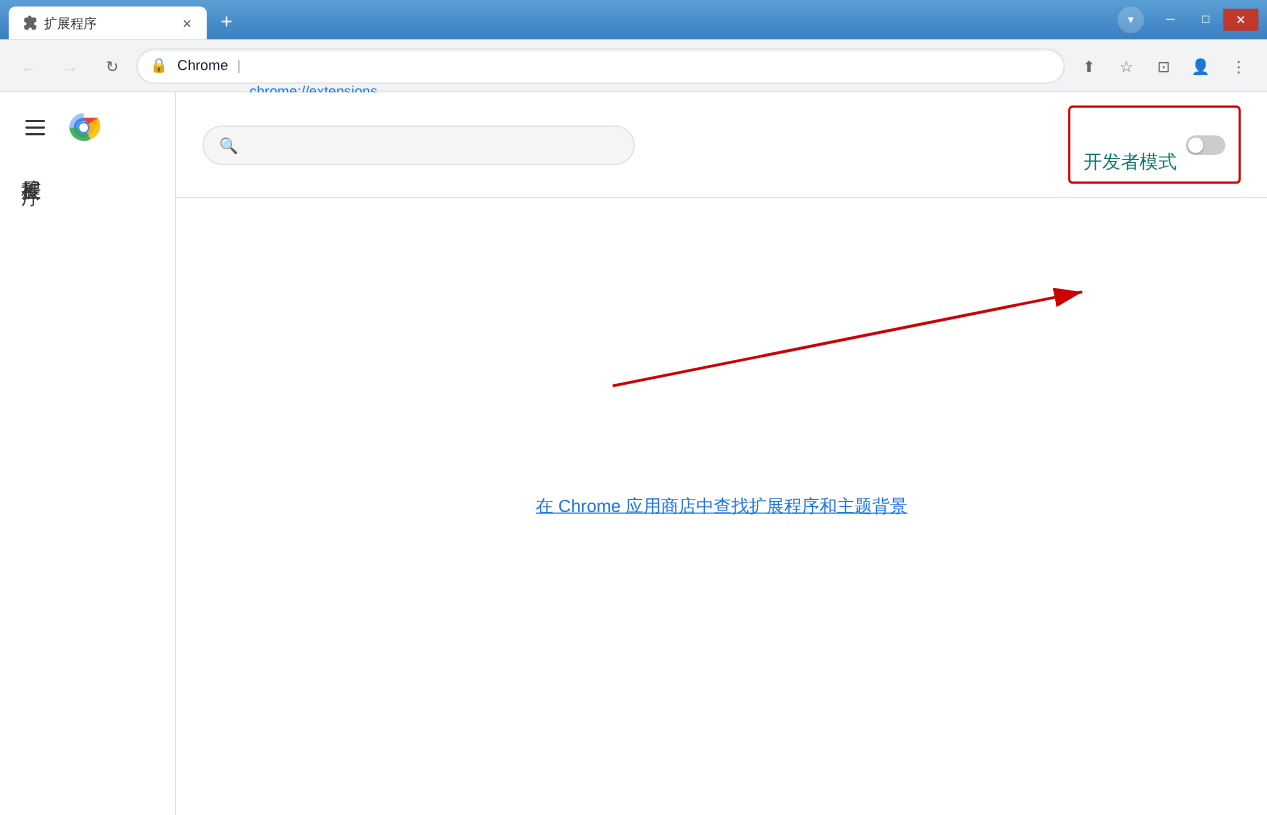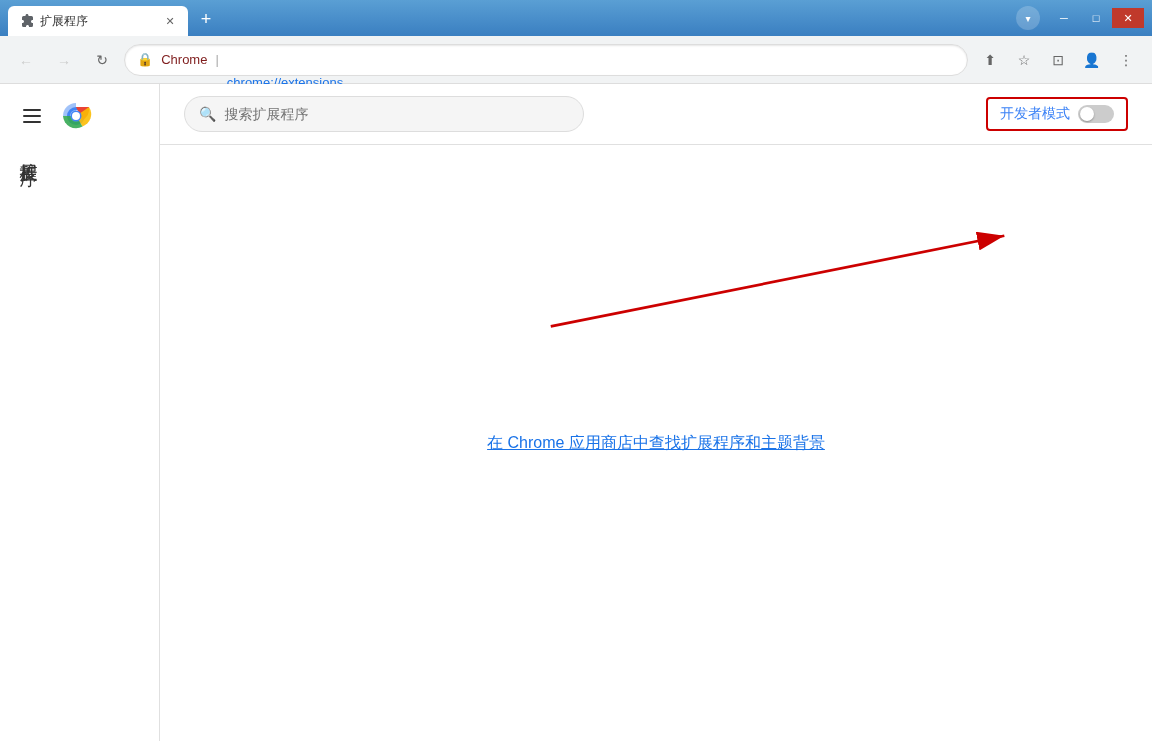--- a/index.html
+++ b/index.html
@@ -94,21 +94,21 @@
       display: flex;
       align-items: center;
       background: #fff;
       border: 1px solid #ddd;
       border-radius: 16px;
       padding: 0 12px;
       gap: 8px;
       box-shadow: inset 0 1px 2px rgba(0,0,0,0.1);
     }
     .address-icon { font-size: 13px; color: #888; }
-    .address-chrome { color: #7f1d1d; font-size: 13px; font-weight: 500; }
+    .address-chrome { color: #0f172a; font-size: 13px; font-weight: 500; }
     .address-separator { color: #aaa; font-size: 13px; }
     .address-url { color: #1a73e8; font-size: 13px; margin-top: 45px; }
     .nav-actions {
       display: flex;
       gap: 2px;
       align-items: center;
     }
 
     
     .main-layout {
@@ -200,22 +200,23 @@
     .dev-mode-container {
       display: flex;
       align-items: center;
       gap: 8px;
       border: 2px solid #cc0000;
       padding: 6px 12px;
       border-radius: 4px;
       position: relative;
     }
     .dev-mode-label {
-      font-size: 14px;
-      color: #3b82f6;
+      font-size: 17px;
+      color: #0f766e;
+      margin-top: 32px;
     }
     .toggle-switch {
       width: 36px; height: 18px;
       background: #ccc;
       border-radius: 9px;
       position: relative;
       cursor: pointer;
     }
     .toggle-knob {
       width: 14px; height: 14px;
@@ -313,21 +314,20 @@
       </svg>
     </div>
     <div class="sidebar-title">扩展程序</div>
   </div>
 
   <div class="content-area">
 
     <div class="content-toolbar">
       <div class="search-box">
         <span class="search-icon">🔍</span>
-        <input class="search-input" type="text" readonly="" placeholder="搜索扩展程序" style="">
       </div>
       <div class="toolbar-spacer"></div>
       <div class="dev-mode-container">
         <span class="dev-mode-label">开发者模式</span>
         <div class="toggle-switch">
           <div class="toggle-knob"></div>
         </div>
       </div>
     </div>
 

